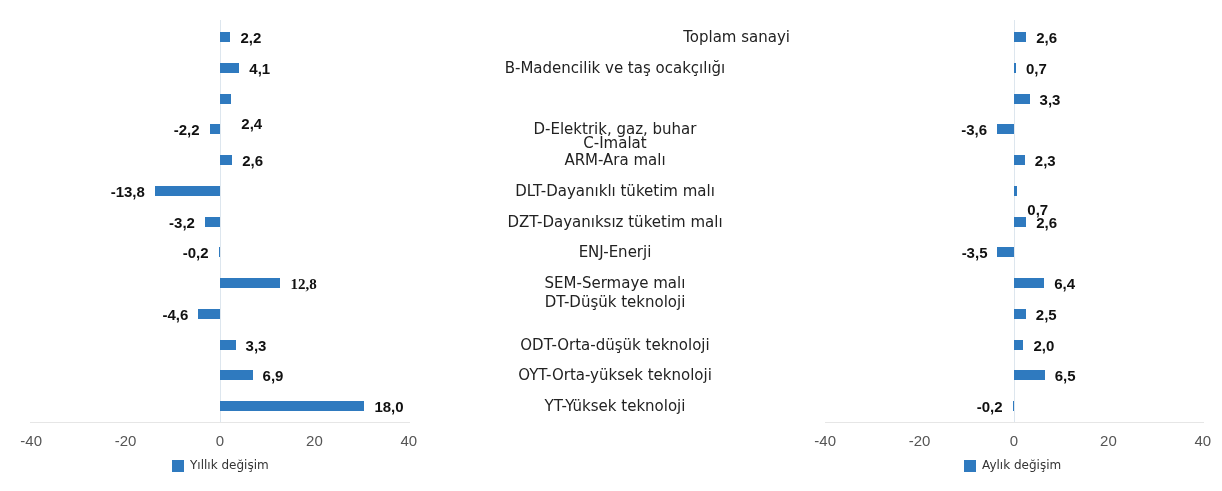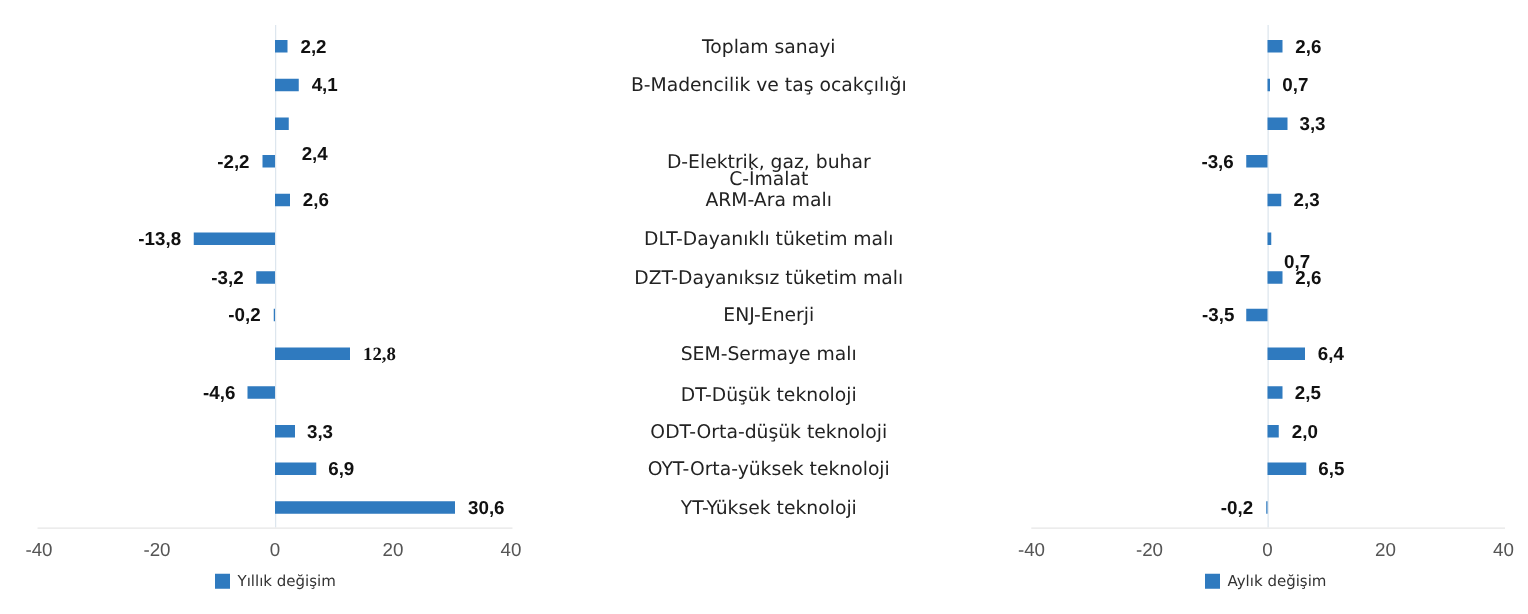--- a/index.html
+++ b/index.html
@@ -4,21 +4,21 @@
 <style>
   html, body { margin: 0; padding: 0; background: #ffffff; }
   body { width: 1222px; height: 491px; position: relative; overflow: hidden; font-family: "DejaVu Sans", sans-serif; }
   .panel { position: absolute; top: 0; height: 491px; }
   .zero-line { position: absolute; width: 1px; background: #dde6ee; top: 20px; height: 402px; }
   .axis-line { position: absolute; height: 1px; background: #e6e6e6; top: 422px; }
   .tick { position: absolute; top: 432px; font-size: 15px; color: #555; transform: translateX(-50%); font-family: Liberation Sans, sans-serif; }
   .bar { position: absolute; height: 10px; background: #2f7abf; }
   .val { position: absolute; font-size: 15px; font-weight: bold; color: #111; font-family: "Liberation Sans", sans-serif; line-height: 10px; white-space: nowrap; }
   .cat { position: absolute; left: 440px; width: 350px; text-align: center; font-size: 15px; color: #222; line-height: 18px; white-space: nowrap; font-family: "DejaVu Sans", sans-serif; }
-  .legend { position: absolute; top: 458px; display: flex; align-items: center; gap: 6px; font-size: 12px; color: #333; font-family: "DejaVu Sans", sans-serif; }
+  .legend { position: absolute; top: 458px; display: flex; align-items: flex-end; gap: 6px; font-size: 12px; color: #333; font-family: "DejaVu Sans", sans-serif; }
   .legend .sw { width: 12px; height: 12px; background: #2f7abf; display: inline-block; }
 </style>
 </head>
 <body>
 
 <div id="root">
   <div class="panel" id="left-panel"></div>
   <div id="cats"></div>
   <div class="panel" id="right-panel"></div>
 </div>
@@ -48,21 +48,21 @@
 <div class="val" style="top: 248.25px; right: 1013.5px;">-0,2</div>
 <div class="bar" style="top: 278px; width: 60.416px; left: 220px;"></div>
 <div class="val" style="top: 279px; left: 290.416px; font-family: Liberation Serif, serif;">12,8</div>
 <div class="bar" style="top: 308.75px; width: 21.712px; left: 198.288px;"></div>
 <div class="val" style="top: 309.75px; right: 1033.71px;">-4,6</div>
 <div class="bar" style="top: 339.5px; width: 15.576px; left: 220px;"></div>
 <div class="val" style="top: 340.5px; left: 245.576px;">3,3</div>
 <div class="bar" style="top: 370.25px; width: 32.568px; left: 220px;"></div>
 <div class="val" style="top: 371.25px; left: 262.568px;">6,9</div>
 <div class="bar" style="top: 401px; width: 144.432px; left: 220px;"></div>
-<div class="val" style="top: 402px; left: 374.432px;">30,6</div>
+<div class="val" style="top: 402px; left: 374.432px;">18,0</div>
 <div class="legend" style="left: 172px;">
     <span class="sw"></span>
     <span>Yıllık değişim</span>
   </div>
 <div class="zero-line" style="left: 1014px;"></div>
 <div class="axis-line" style="left: 825px; width: 379px;"></div>
 <div class="tick" style="left: 825.2px;">-40</div>
 <div class="tick" style="left: 919.6px;">-20</div>
 <div class="tick" style="left: 1014px;">0</div>
 <div class="tick" style="left: 1108.4px;">20</div>
@@ -90,25 +90,25 @@
 <div class="bar" style="top: 339.5px; width: 9.44px; left: 1014px;"></div>
 <div class="val" style="top: 340.5px; left: 1033.44px;">2,0</div>
 <div class="bar" style="top: 370.25px; width: 30.68px; left: 1014px;"></div>
 <div class="val" style="top: 371.25px; left: 1054.68px;">6,5</div>
 <div class="bar" style="top: 401px; width: 1.5px; left: 1012.5px;"></div>
 <div class="val" style="top: 402px; right: 219.5px;">-0,2</div>
 <div class="legend" style="left: 964px;">
     <span class="sw"></span>
     <span>Aylık değişim</span>
   </div>
-<div class="cat" style="top: 28px;">Toplam sanayi</div>
+<div class="cat" style="top: 28px; text-align: right;">Toplam sanayi</div>
 <div class="cat" style="top: 58.75px;">B-Madencilik ve taş ocakçılığı</div>
 <div class="cat" style="top: 89.5px; margin-top: 44px;">C-İmalat</div>
 <div class="cat" style="top: 120.25px;">D-Elektrik, gaz, buhar</div>
 <div class="cat" style="top: 151px;">ARM-Ara malı</div>
 <div class="cat" style="top: 181.75px;">DLT-Dayanıklı tüketim malı</div>
 <div class="cat" style="top: 212.5px;">DZT-Dayanıksız tüketim malı</div>
 <div class="cat" style="top: 243.25px;">ENJ-Enerji</div>
 <div class="cat" style="top: 274px;">SEM-Sermaye malı</div>
-<div class="cat" style="top: 307px;">DT-Düşük teknoloji</div>
+<div class="cat" style="top: 293px;">DT-Düşük teknoloji</div>
 <div class="cat" style="top: 335.5px;">ODT-Orta-düşük teknoloji</div>
 <div class="cat" style="top: 366.25px;">OYT-Orta-yüksek teknoloji</div>
 <div class="cat" style="top: 397px;">YT-Yüksek teknoloji</div>
 
 </body></html>

